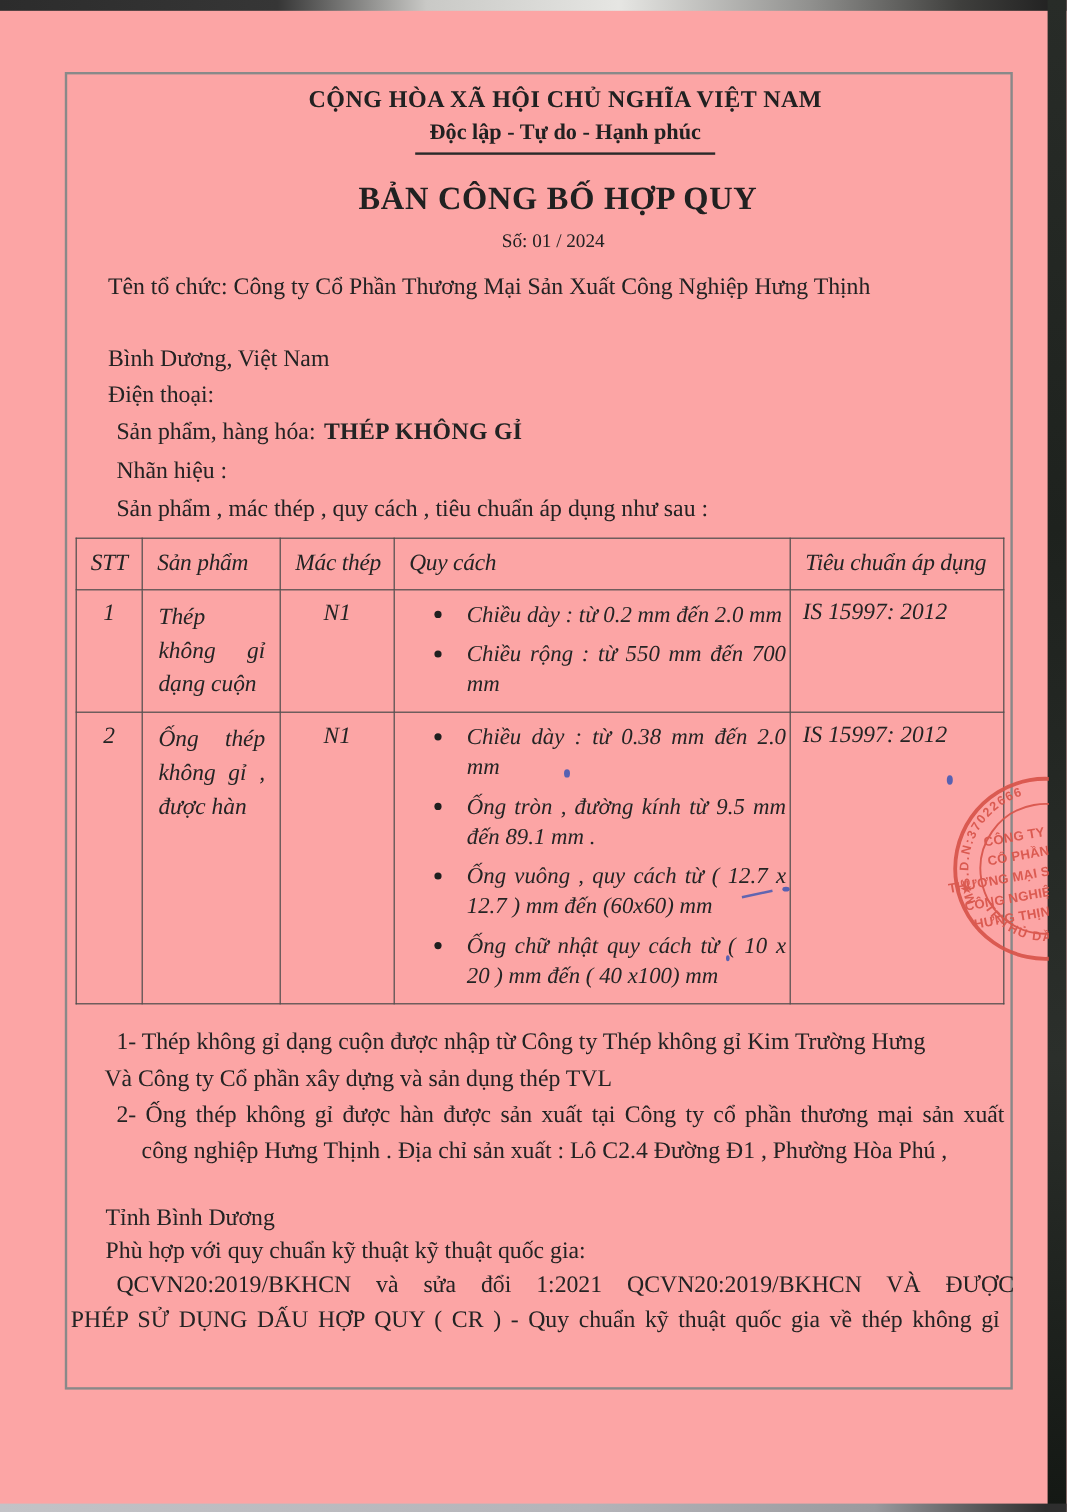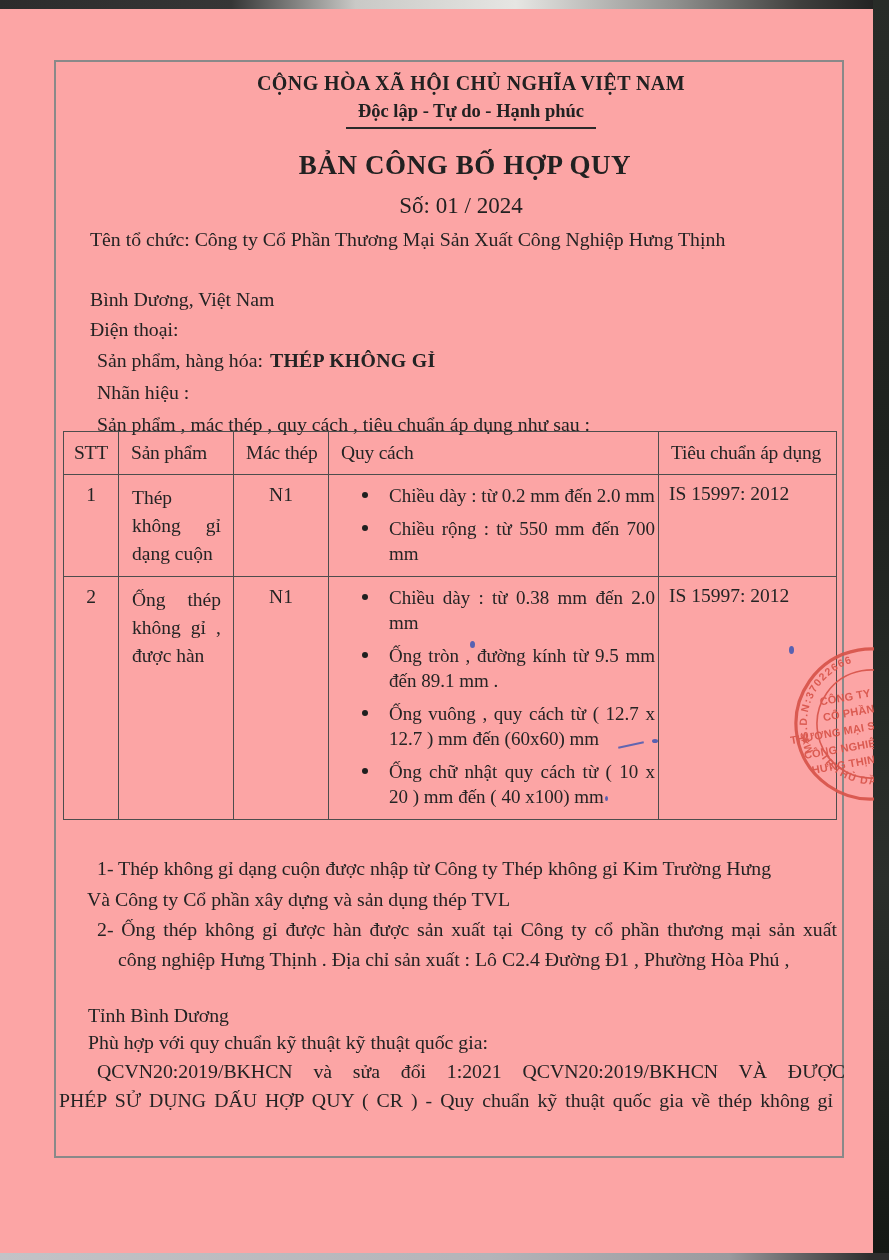--- a/index.html
+++ b/index.html
@@ -19,28 +19,28 @@
 
   .frame { position:absolute; left:54px; top:60px; width:790px; height:1098px;
     border:2px solid #898989; box-sizing:border-box; }
 
   .center { position:absolute; left:54px; width:790px; text-align:center; }
   .h-national { top:72px; font-size:20px; font-weight:bold; letter-spacing:.4px; padding-left:22px; }
   .h-motto { top:101px; padding-left:22px; }
   .h-motto .uline { display:inline-block; font-size:18.5px; font-weight:bold;
     border-bottom:2.5px solid #2a2a2a; padding:0 12px 5px; }
   .h-doc-title { top:150px; font-size:27px; font-weight:bold; letter-spacing:.6px; padding-left:16px; }
-  .h-doc-no { top:193px; font-size:23px; padding-left:12px; }
+  .h-doc-no { top:193px; font-size:16px; padding-left:12px; }
 
   .line, .note { position:absolute; font-size:19.8px; white-space:nowrap; color:#232323; }
   .just { white-space:normal; text-align:justify; text-align-last:justify; }
   .product-val { font-weight:bold; margin-left:7px; letter-spacing:.3px; }
 
-  table.doc-table { position:absolute; left:63px; top:431px; width:773px;
-    border-collapse:collapse; table-layout:fixed; font-size:19.5px; color:#242424; }
+  table.doc-table { position:absolute; left:63px; top:448px; width:773px;
+    border-collapse:collapse; table-layout:fixed; font-size:19.5px; color:#242424;font-style:italic; }
   .doc-table th, .doc-table td { border:1.8px solid #4d4d4d; vertical-align:top;
     font-weight:normal; overflow:hidden; }
   .doc-table th { height:38px; vertical-align:middle; text-align:left;
     padding:2px 8px 2px 12px; white-space:nowrap; letter-spacing:-.2px; }
   .doc-table th.c { text-align:center; padding:2px 2px; }
   tr.r1 { height:100px; } tr.r2 { height:232px; }
   td.stt { text-align:center; padding-top:9px; }
   td.name { padding:9px 12px 4px 13px; text-align:justify; line-height:28px; }
   td.grade { text-align:center; padding-top:9px; }
   td.spec { padding:8px 5px 2px 4px; }

